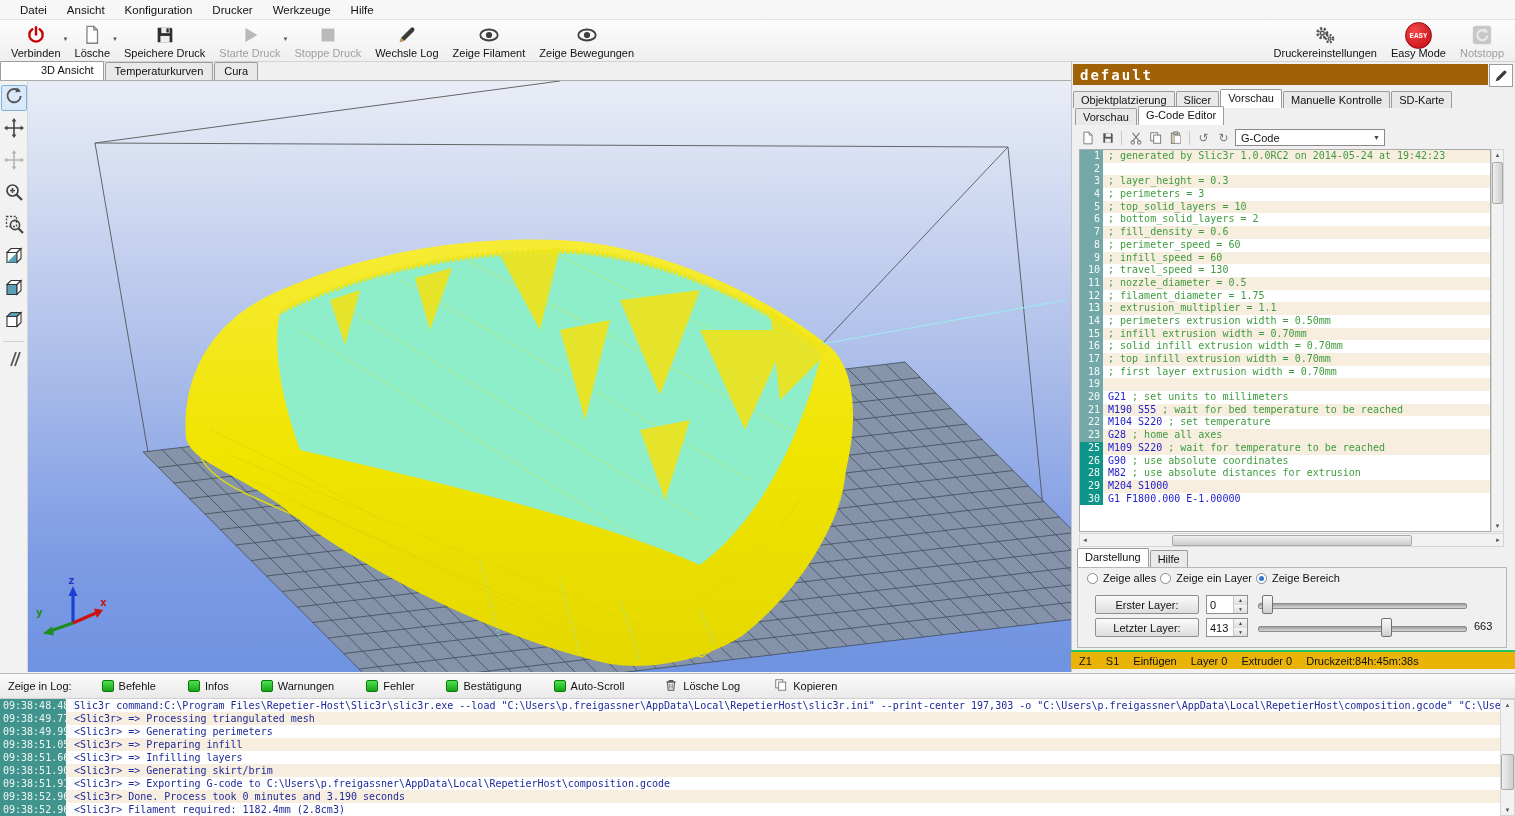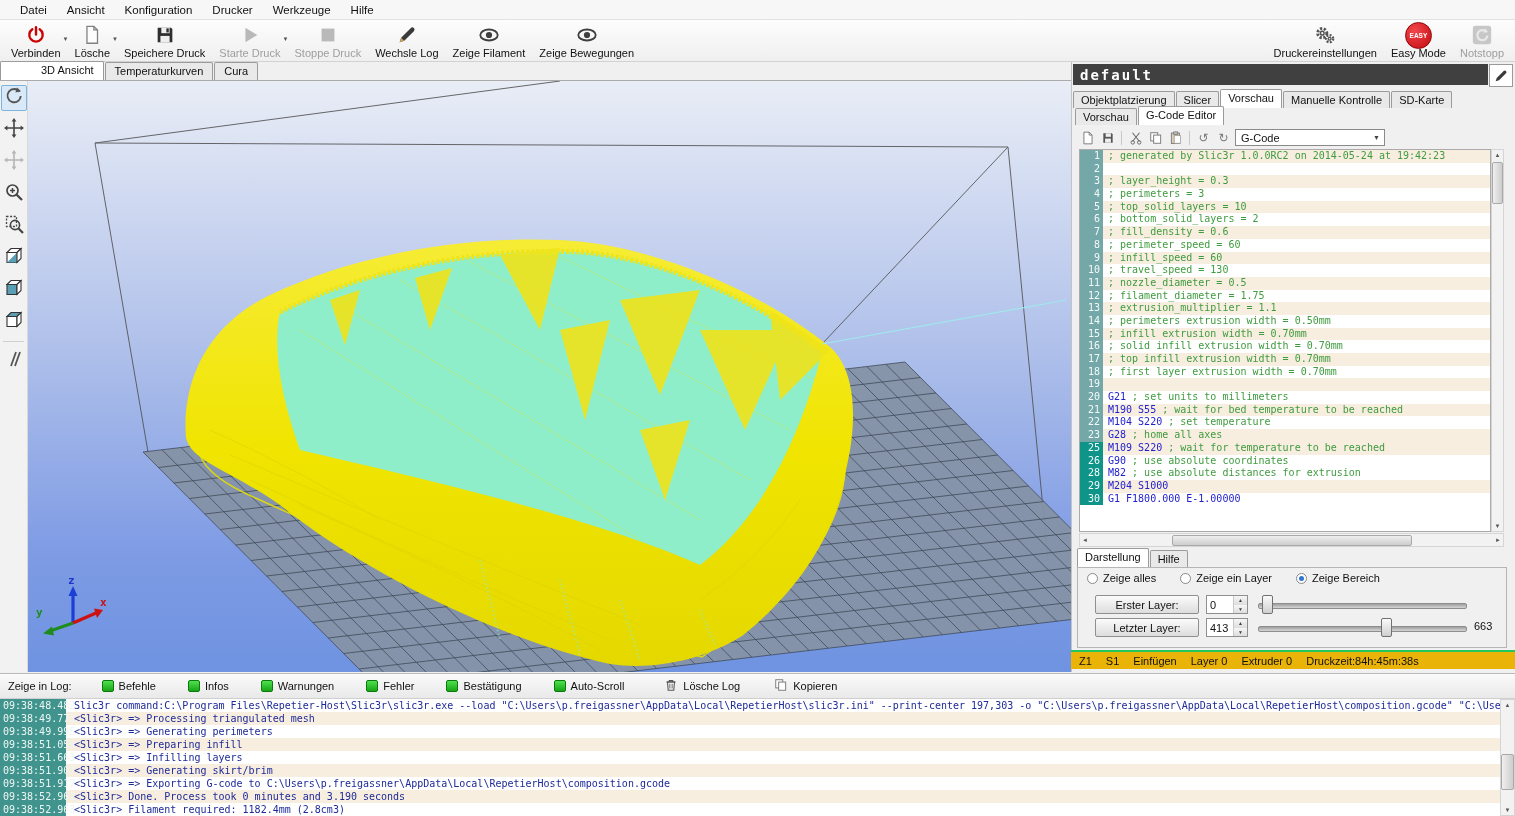--- a/index.html
+++ b/index.html
@@ -31,21 +31,21 @@
   .vtab.active{background:#FFF;padding-bottom:4px;font-weight:normal;padding-left:40px;}
   
   .strip{position:absolute;left:0;top:81px;width:28px;height:591px;background:#F2F2F2;border-right:1px solid #D8D8D8;box-sizing:border-box;}
   .strip-btn{width:24px;height:24px;margin:4px auto 6px auto;display:flex;align-items:center;justify-content:center;border:1px solid transparent;border-radius:2px;}
   .strip-btn.active{background:#D9E9F7;border-color:#7EB3E0;}
   .strip-sep{height:1px;background:#D0D0D0;margin:6px 3px;}
   
   .scene{position:absolute;left:28px;top:81px;width:1043px;height:591px;}
   
   .panel-bg{position:absolute;left:1071px;top:62px;width:444px;height:610px;background:#F0F0F0;border-left:1px solid #C3C3C3;box-sizing:border-box;}
-  .panel-header{position:absolute;left:1073px;top:64px;width:415px;height:21px;background:#404040;color:#FFF;
+  .panel-header{position:absolute;left:1073px;top:64px;width:415px;height:21px;background:#a16207;color:#FFF;
                 font-family:"DejaVu Sans Mono",monospace;font-weight:bold;font-size:14px;letter-spacing:2px;
                 display:flex;align-items:center;padding-left:7px;box-sizing:border-box;}
   .edit-btn{position:absolute;left:1489px;top:64px;width:24px;height:23px;background:#FFF;border:1px solid #9A9A9A;
             display:flex;align-items:center;justify-content:center;box-sizing:border-box;}
   .ptabs{position:absolute;display:flex;align-items:flex-end;}
   .ptab{font-size:11px;padding:2px 7px;border:1px solid #9B9B9B;border-bottom:none;background:#E9E9E9;margin-right:1px;border-radius:2px 2px 0 0;}
   .ptab.active{background:#FFF;padding-bottom:4px;}
   .ed-toolbar{position:absolute;left:1079px;top:128px;width:412px;height:19px;display:flex;align-items:center;gap:3px;}
   .ed-tbtn{width:17px;height:17px;display:flex;align-items:center;justify-content:center;font-size:12px;color:#7A7A7A;}
   .ed-sep{width:1px;height:14px;background:#C8C8C8;margin:0 2px;}
@@ -64,21 +64,21 @@
   .gcomment{color:#3F9B3F;}
   .ed-vscroll{position:absolute;left:1491px;top:149px;width:13px;height:383px;background:#F2F2F2;border:1px solid #D5D5D5;box-sizing:border-box;
               display:flex;flex-direction:column;align-items:center;font-size:6px;color:#555;}
   .ed-hscroll{position:absolute;left:1079px;top:533px;width:425px;height:14px;background:#F2F2F2;border:1px solid #D5D5D5;box-sizing:border-box;
               display:flex;align-items:center;font-size:6px;color:#555;position:absolute;}
   .sb-thumb-v{width:9px;height:40px;background:linear-gradient(90deg,#EFEFEF,#CDCDCD);border:1px solid #A9A9A9;border-radius:2px;margin-top:2px;}
   .sb-thumb-h{height:9px;width:238px;background:linear-gradient(#EFEFEF,#CDCDCD);border:1px solid #A9A9A9;border-radius:2px;margin:0 auto;}
   .sb-arrow{flex:none;padding:2px;}
   
   .groupbox{position:absolute;left:1077px;top:567px;width:430px;height:81px;border:1px solid #B5B5B5;background:#F0F0F0;box-sizing:border-box;}
-  .radio-row{position:absolute;left:1087px;top:572px;display:flex;gap:24px;font-size:11px;align-items:center;}
+  .radio-row{position:absolute;left:1087px;top:572px;display:flex;gap:4px;font-size:11px;align-items:center;}
   .radio{display:flex;align-items:center;gap:5px;}
   .rdot{width:11px;height:11px;border-radius:50%;border:1px solid #8A8A8A;background:#FFF;position:relative;box-sizing:border-box;}
   .rdot.sel::after{content:"";position:absolute;left:2px;top:2px;width:5px;height:5px;border-radius:50%;background:#2E76D0;}
   .layer-row{position:absolute;display:flex;align-items:flex-start;font-size:11px;margin-left:8px;}
   .lay-btn{width:104px;height:19px;border:1px solid #8F8F8F;border-radius:2px;background:linear-gradient(#FBFBFB,#DDDDDD);
            display:flex;align-items:center;justify-content:center;box-sizing:border-box;}
   .spin{width:42px;height:19px;border:1px solid #8F8F8F;background:#FFF;margin-left:7px;display:flex;box-sizing:border-box;}
   .spin .val{flex:1;padding-left:3px;display:flex;align-items:center;}
   .spin .btns{width:13px;display:flex;flex-direction:column;border-left:1px solid #C9C9C9;}
   .spin .btns div{flex:1;font-size:5px;color:#444;display:flex;align-items:center;justify-content:center;background:linear-gradient(#F6F6F6,#DDD);}

